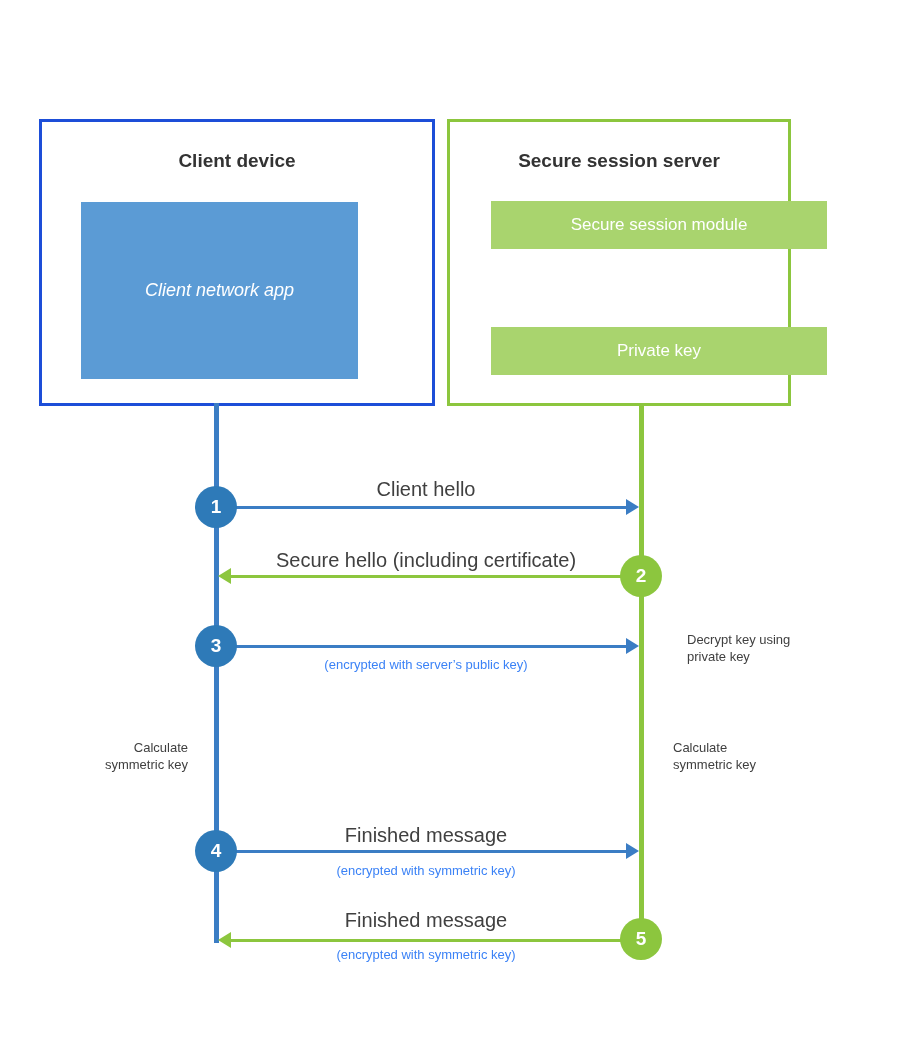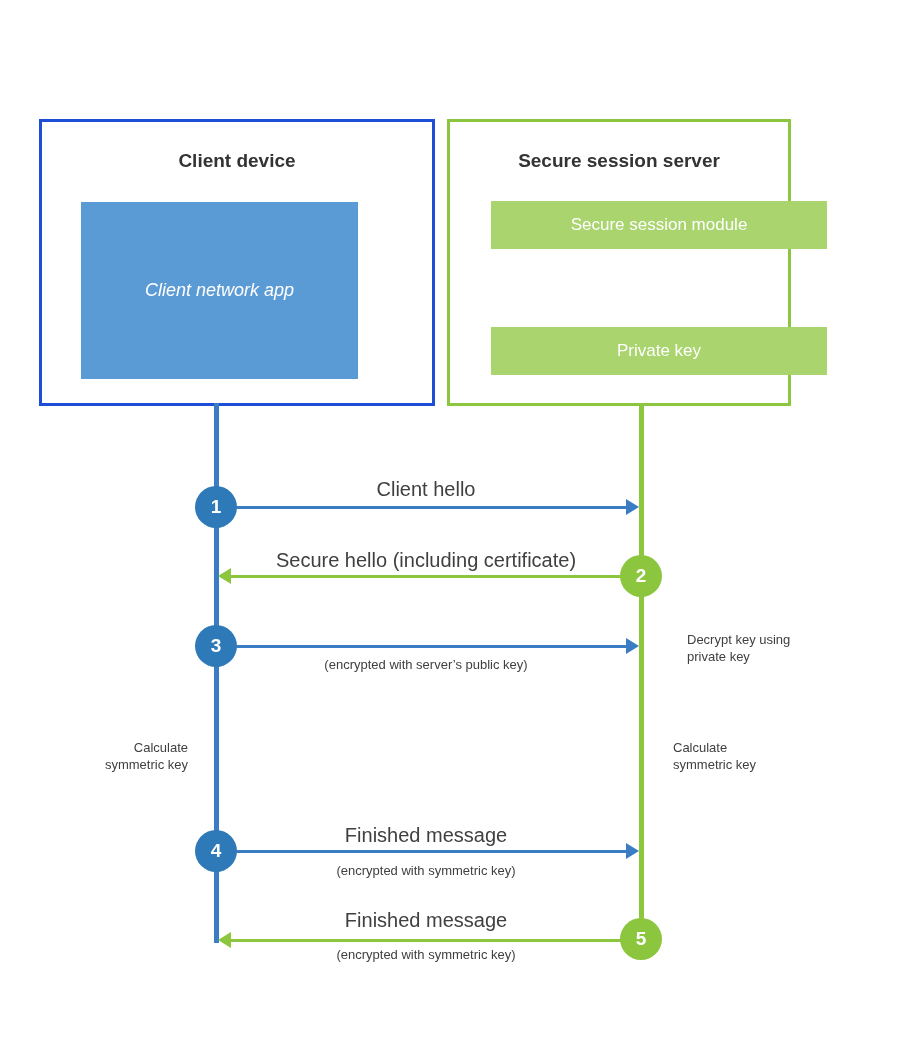--- a/index.html
+++ b/index.html
@@ -174,21 +174,21 @@
     position: absolute;
     text-align: center;
     font-size: 20px;
     color: #404040;
     white-space: nowrap;
   }
   .msg-sub {
     position: absolute;
     text-align: center;
     font-size: 13px;
-    color: #404040;
+    color: #3b82f6;
     white-space: nowrap;
   }
   #label-1 { left: 216px; width: 420px; top: 478px; }
   #label-2 { left: 216px; width: 420px; top: 549px; }
   #label-3 { left: 216px; width: 420px; top: 620px; }
   #sub-3   { left: 216px; width: 420px; top: 657px; }
   #label-4 { left: 216px; width: 420px; top: 824px; }
   #sub-4   { left: 216px; width: 420px; top: 863px; }
   #label-5 { left: 216px; width: 420px; top: 909px; }
   #sub-5   { left: 216px; width: 420px; top: 947px; }

